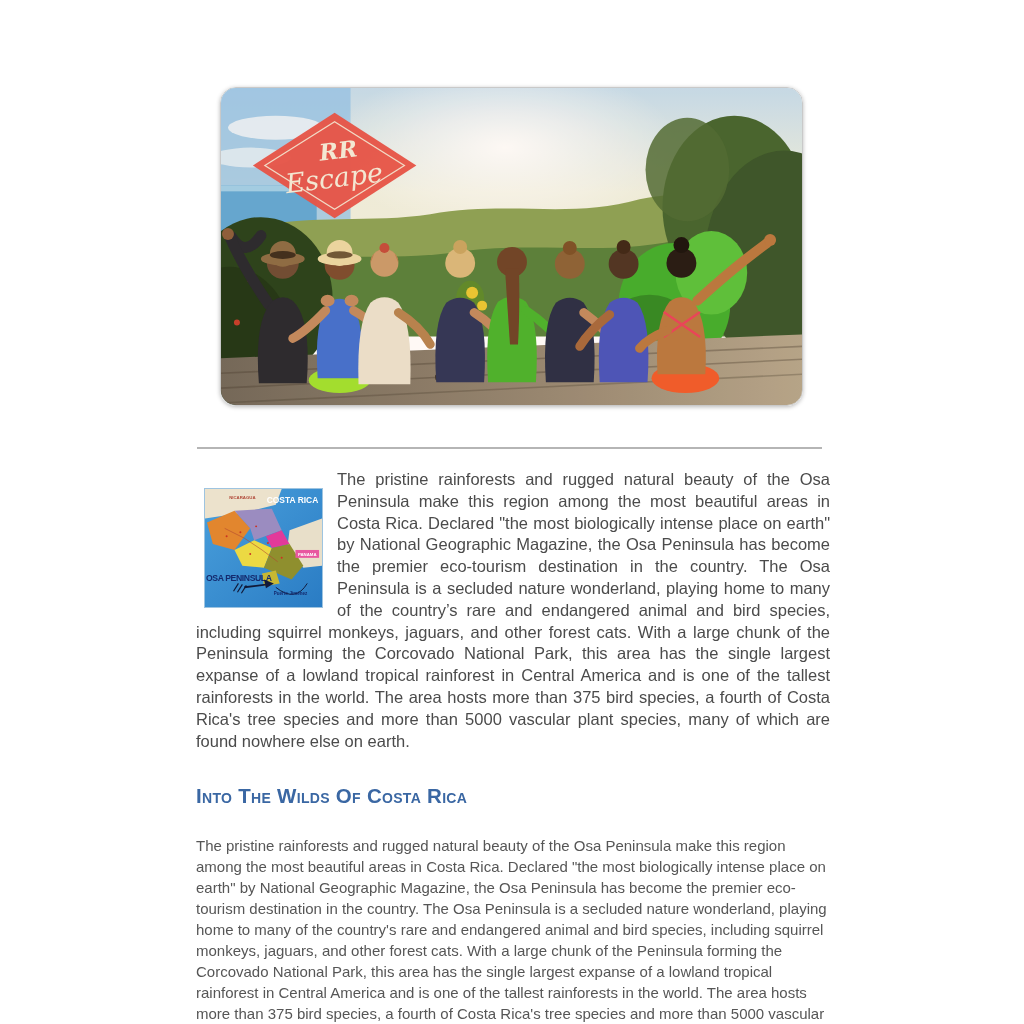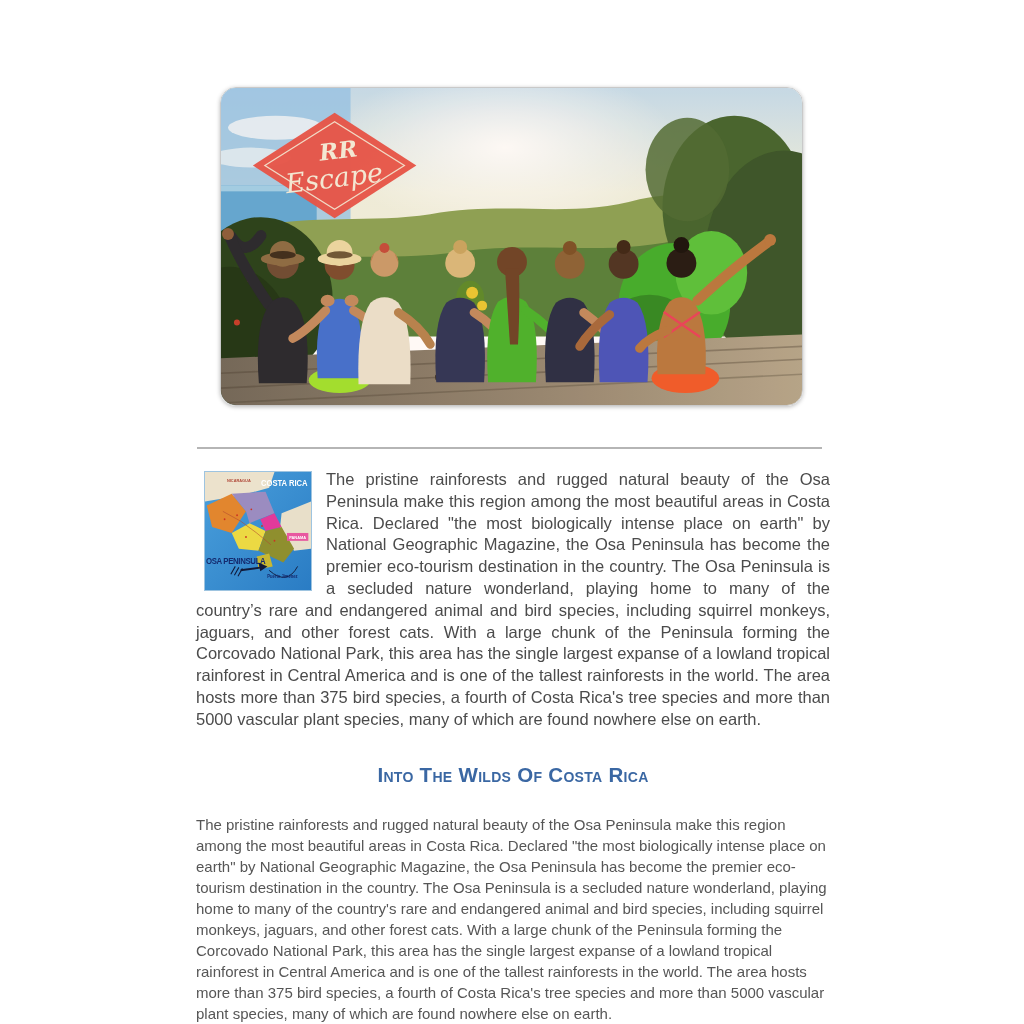--- a/index.html
+++ b/index.html
@@ -15,34 +15,34 @@
   }
   .hero svg { display:block; width:100%; height:100%; }
   .divider {
     position:absolute; left:197px; top:447px; width:625px; height:2px;
     background:#b5b5b5;
   }
   .content {
     position:absolute; left:196px; top:469px; width:634px;
   }
   .map-thumb {
-    float:left; width:108px; height:120px; margin:2px 14px 8px 8px;
+    float:left; width:119px; height:120px; margin:19px 14px 8px 8px;
     border:1px solid #9ec4e0; background:#2f86cf;
   }
   .map-thumb svg { display:block; width:100%; height:100%; }
   h1.sec-heading {
     font-variant:small-caps; font-weight:600; font-size:20.5px;
     letter-spacing:.3px; color:#3a67a3; line-height:27px; margin:0 0 3px 0;
   }
   p.body-justified {
     font-size:16.5px; line-height:21.8px; color:#4b4b4b;
     text-align:justify;
   }
   .section-2 { clear:both; }
-  h1.sec-heading.h2 { margin-top:30px;text-align:center; }
+  h1.sec-heading.h2 { margin-top:30px; }
   p.body-left {
     margin-top:26px; font-size:15px; line-height:21px; color:#565656;
     text-align:left;
   }
 </style>
 </head>
 <body>
 
 <div class="hero">
   <svg viewBox="0 0 583 319" preserveAspectRatio="none">

